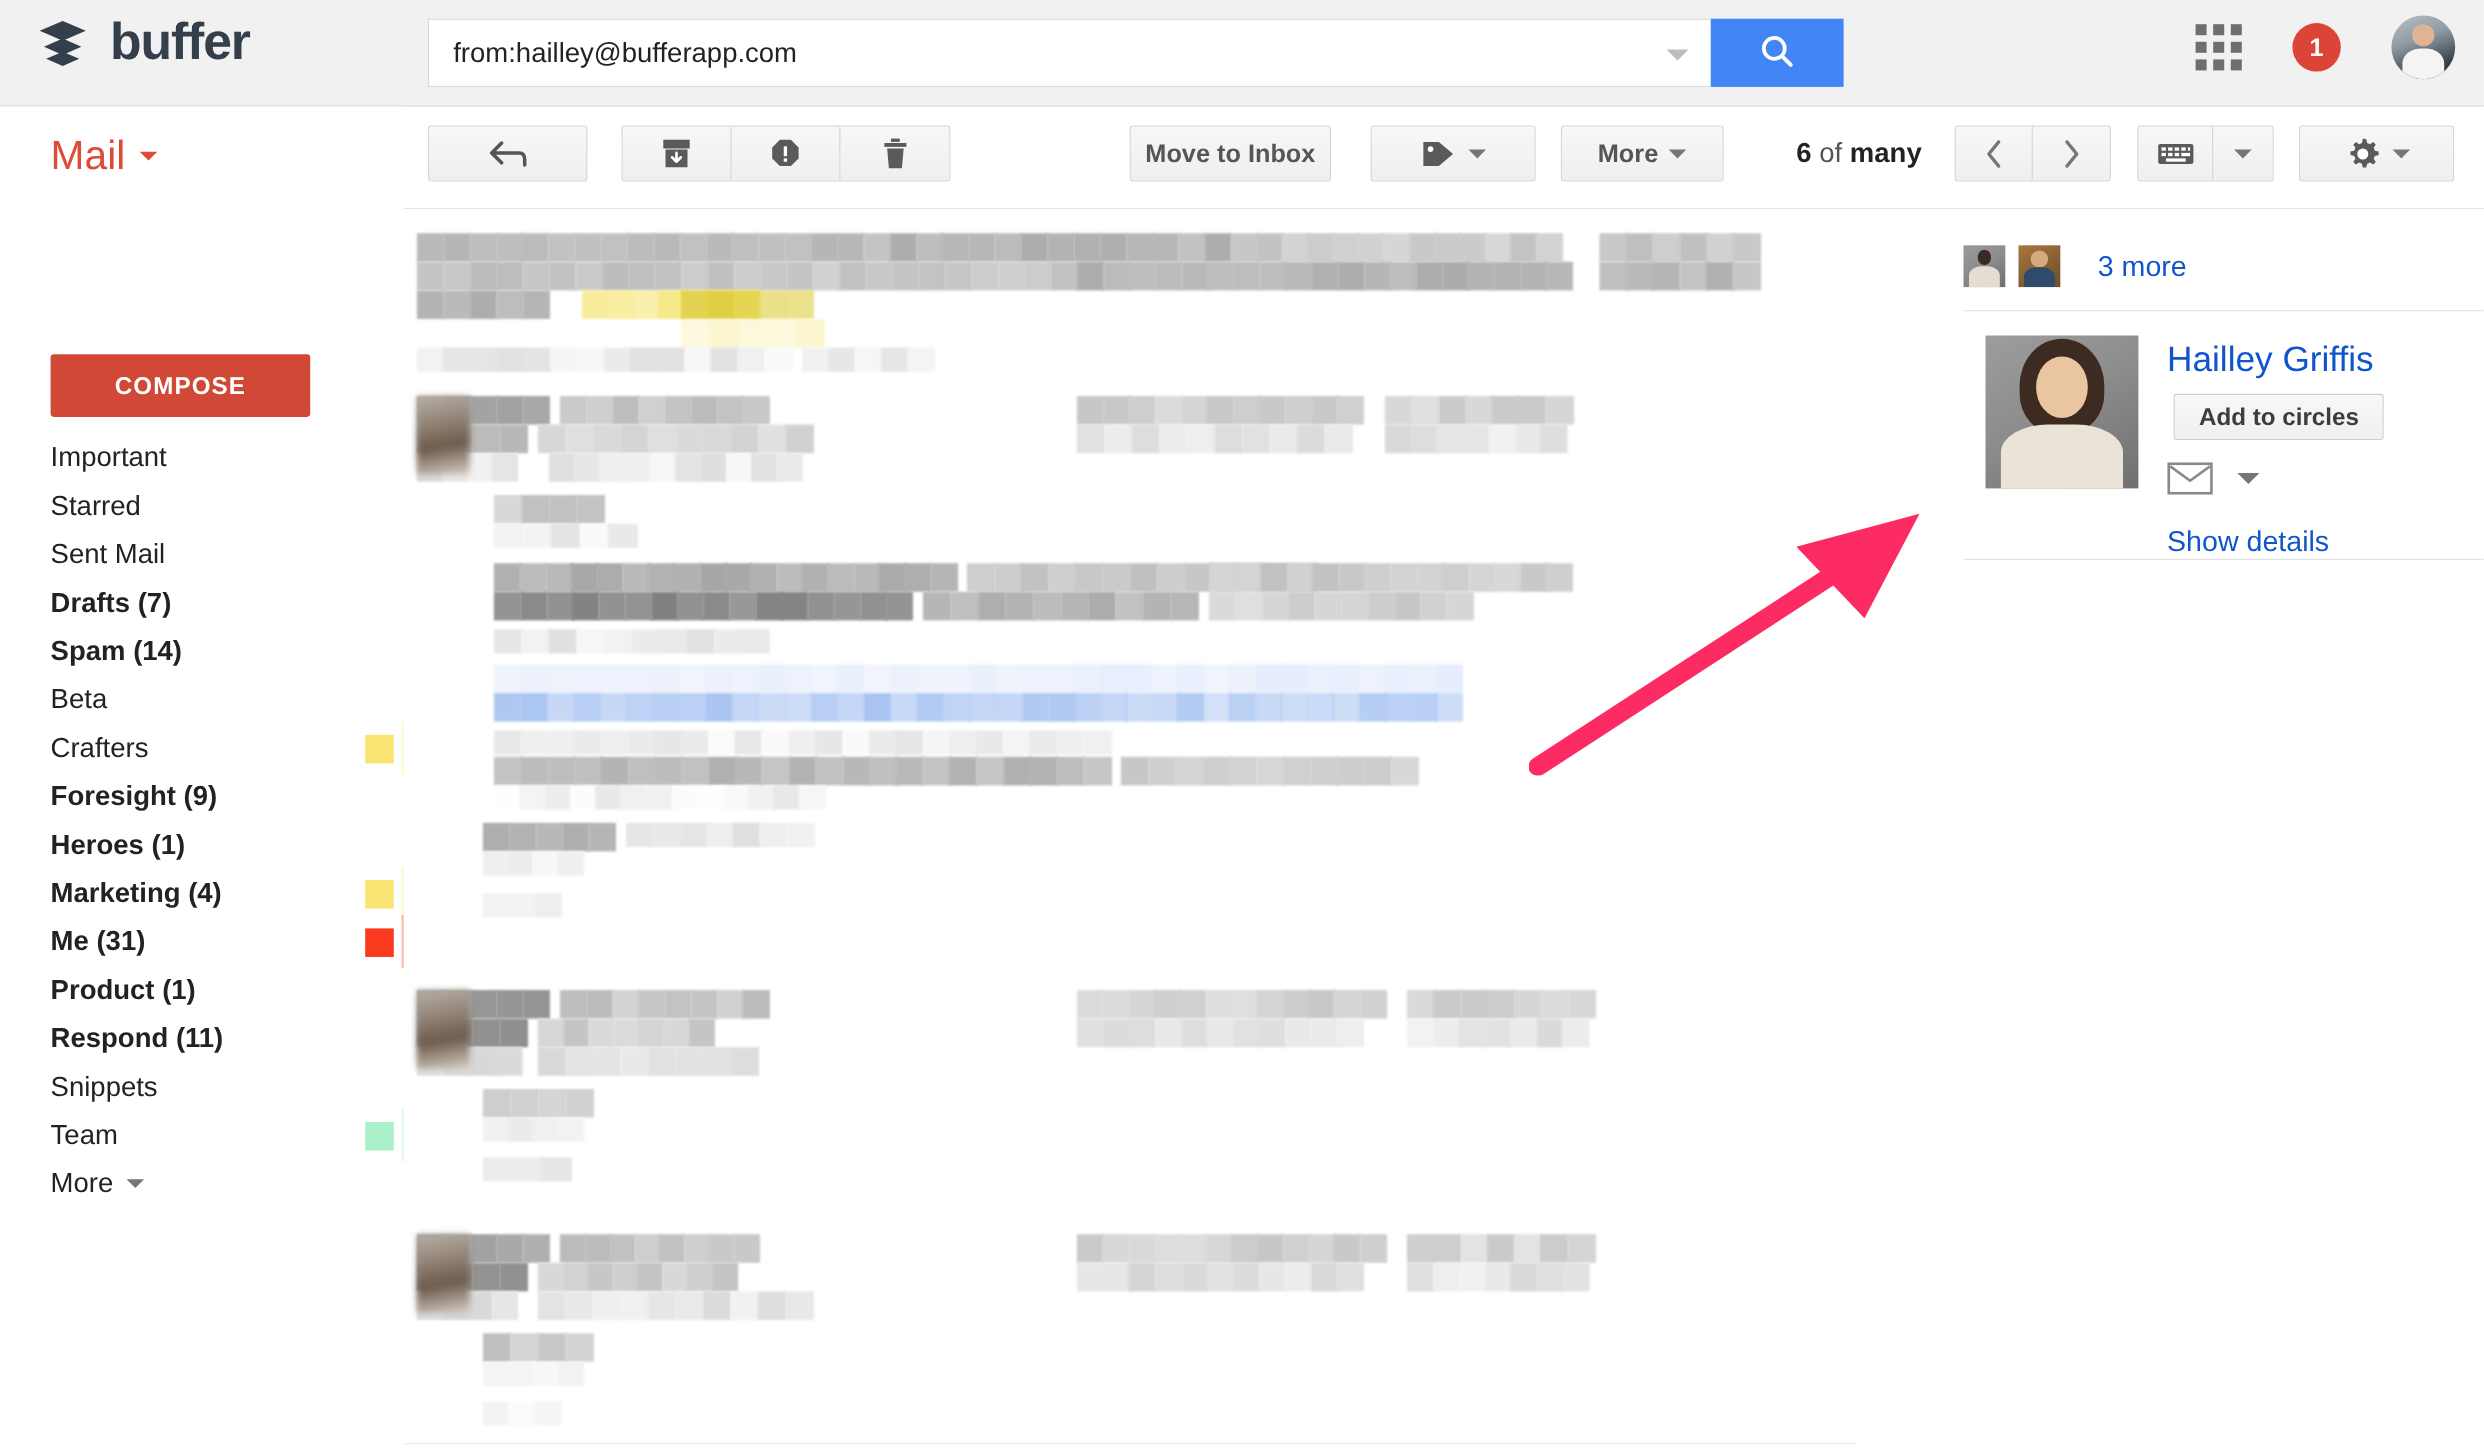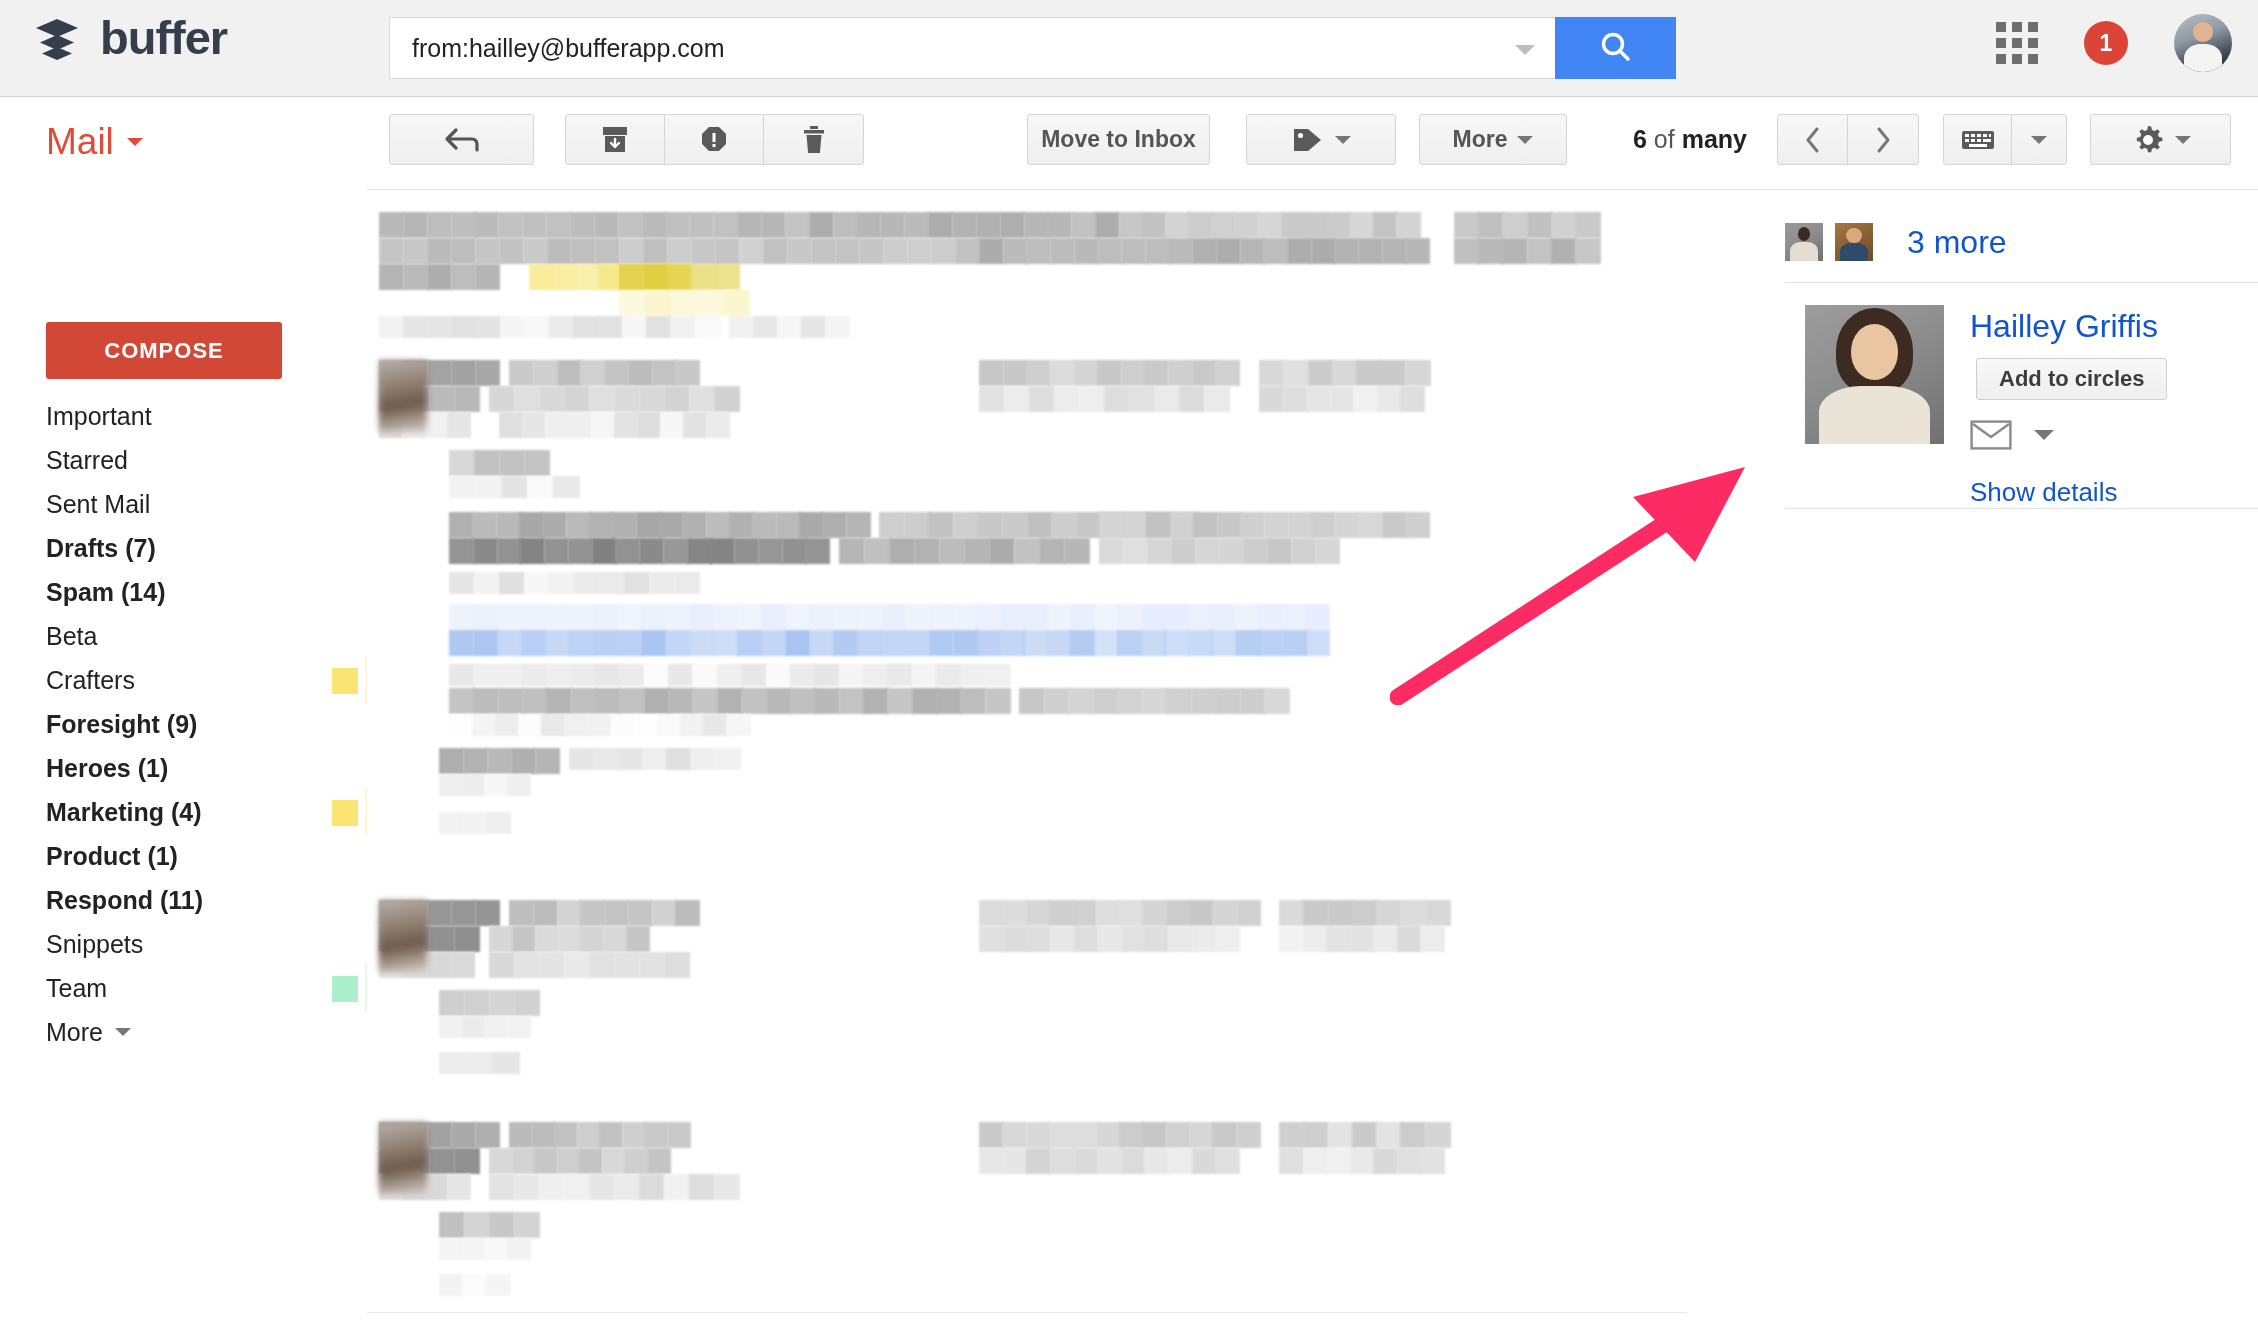--- a/index.html
+++ b/index.html
@@ -218,21 +218,21 @@
   }
   .mini-av.m::before {
     content:''; position:absolute; left:30%; top:12%;
     width:40%; height:40%; border-radius:50%; background:#d8a87e;
   }
   .mini-av.m::after {
     content:''; position:absolute; left:12%; top:52%;
     width:76%; height:54%; border-radius:40% 40% 0 0; background:#2f4a6b;
   }
   .more-link {
-    font-size: 32px; color: #1155cc; cursor: pointer; margin-left: 22px;
+    font-size: 26px; color: #1155cc; cursor: pointer; margin-left: 22px;
   }
   .panel-div {
     position: absolute; left: 0; width: 473px; height: 1px; background: #e0e0e0;
   }
   .big-av {
     position: absolute; top: 115px; left: 20px;
     width: 139px; height: 139px; overflow: hidden;
     background: linear-gradient(150deg,#9d9d9d 0%,#8d8d8d 45%,#707070 100%);
   }
   .big-av .hair {
@@ -449,20 +449,25 @@
       <div class="nav-item bold">
         <span>Foresight (9)</span>
       </div>
       <div class="nav-item bold">
         <span>Heroes (1)</span>
       </div>
       <div class="nav-item bold">
         <span>Marketing (4)</span>
         <span class="swatch" style="background: rgb(250, 228, 115);"></span>
         <span class="tint" style="background: rgb(250, 228, 115); opacity: 0.35;"></span>
+      </div>
+      <div class="nav-item bold">
+        <span>Me (31)</span>
+        <span class="swatch" style="background: rgb(251, 59, 30);"></span>
+        <span class="tint" style="background: rgb(251, 59, 30); opacity: 0.35;"></span>
       </div>
       <div class="nav-item bold">
         <span>Product (1)</span>
       </div>
       <div class="nav-item bold">
         <span>Respond (11)</span>
       </div>
       <div class="nav-item">
         <span>Snippets</span>
       </div>

